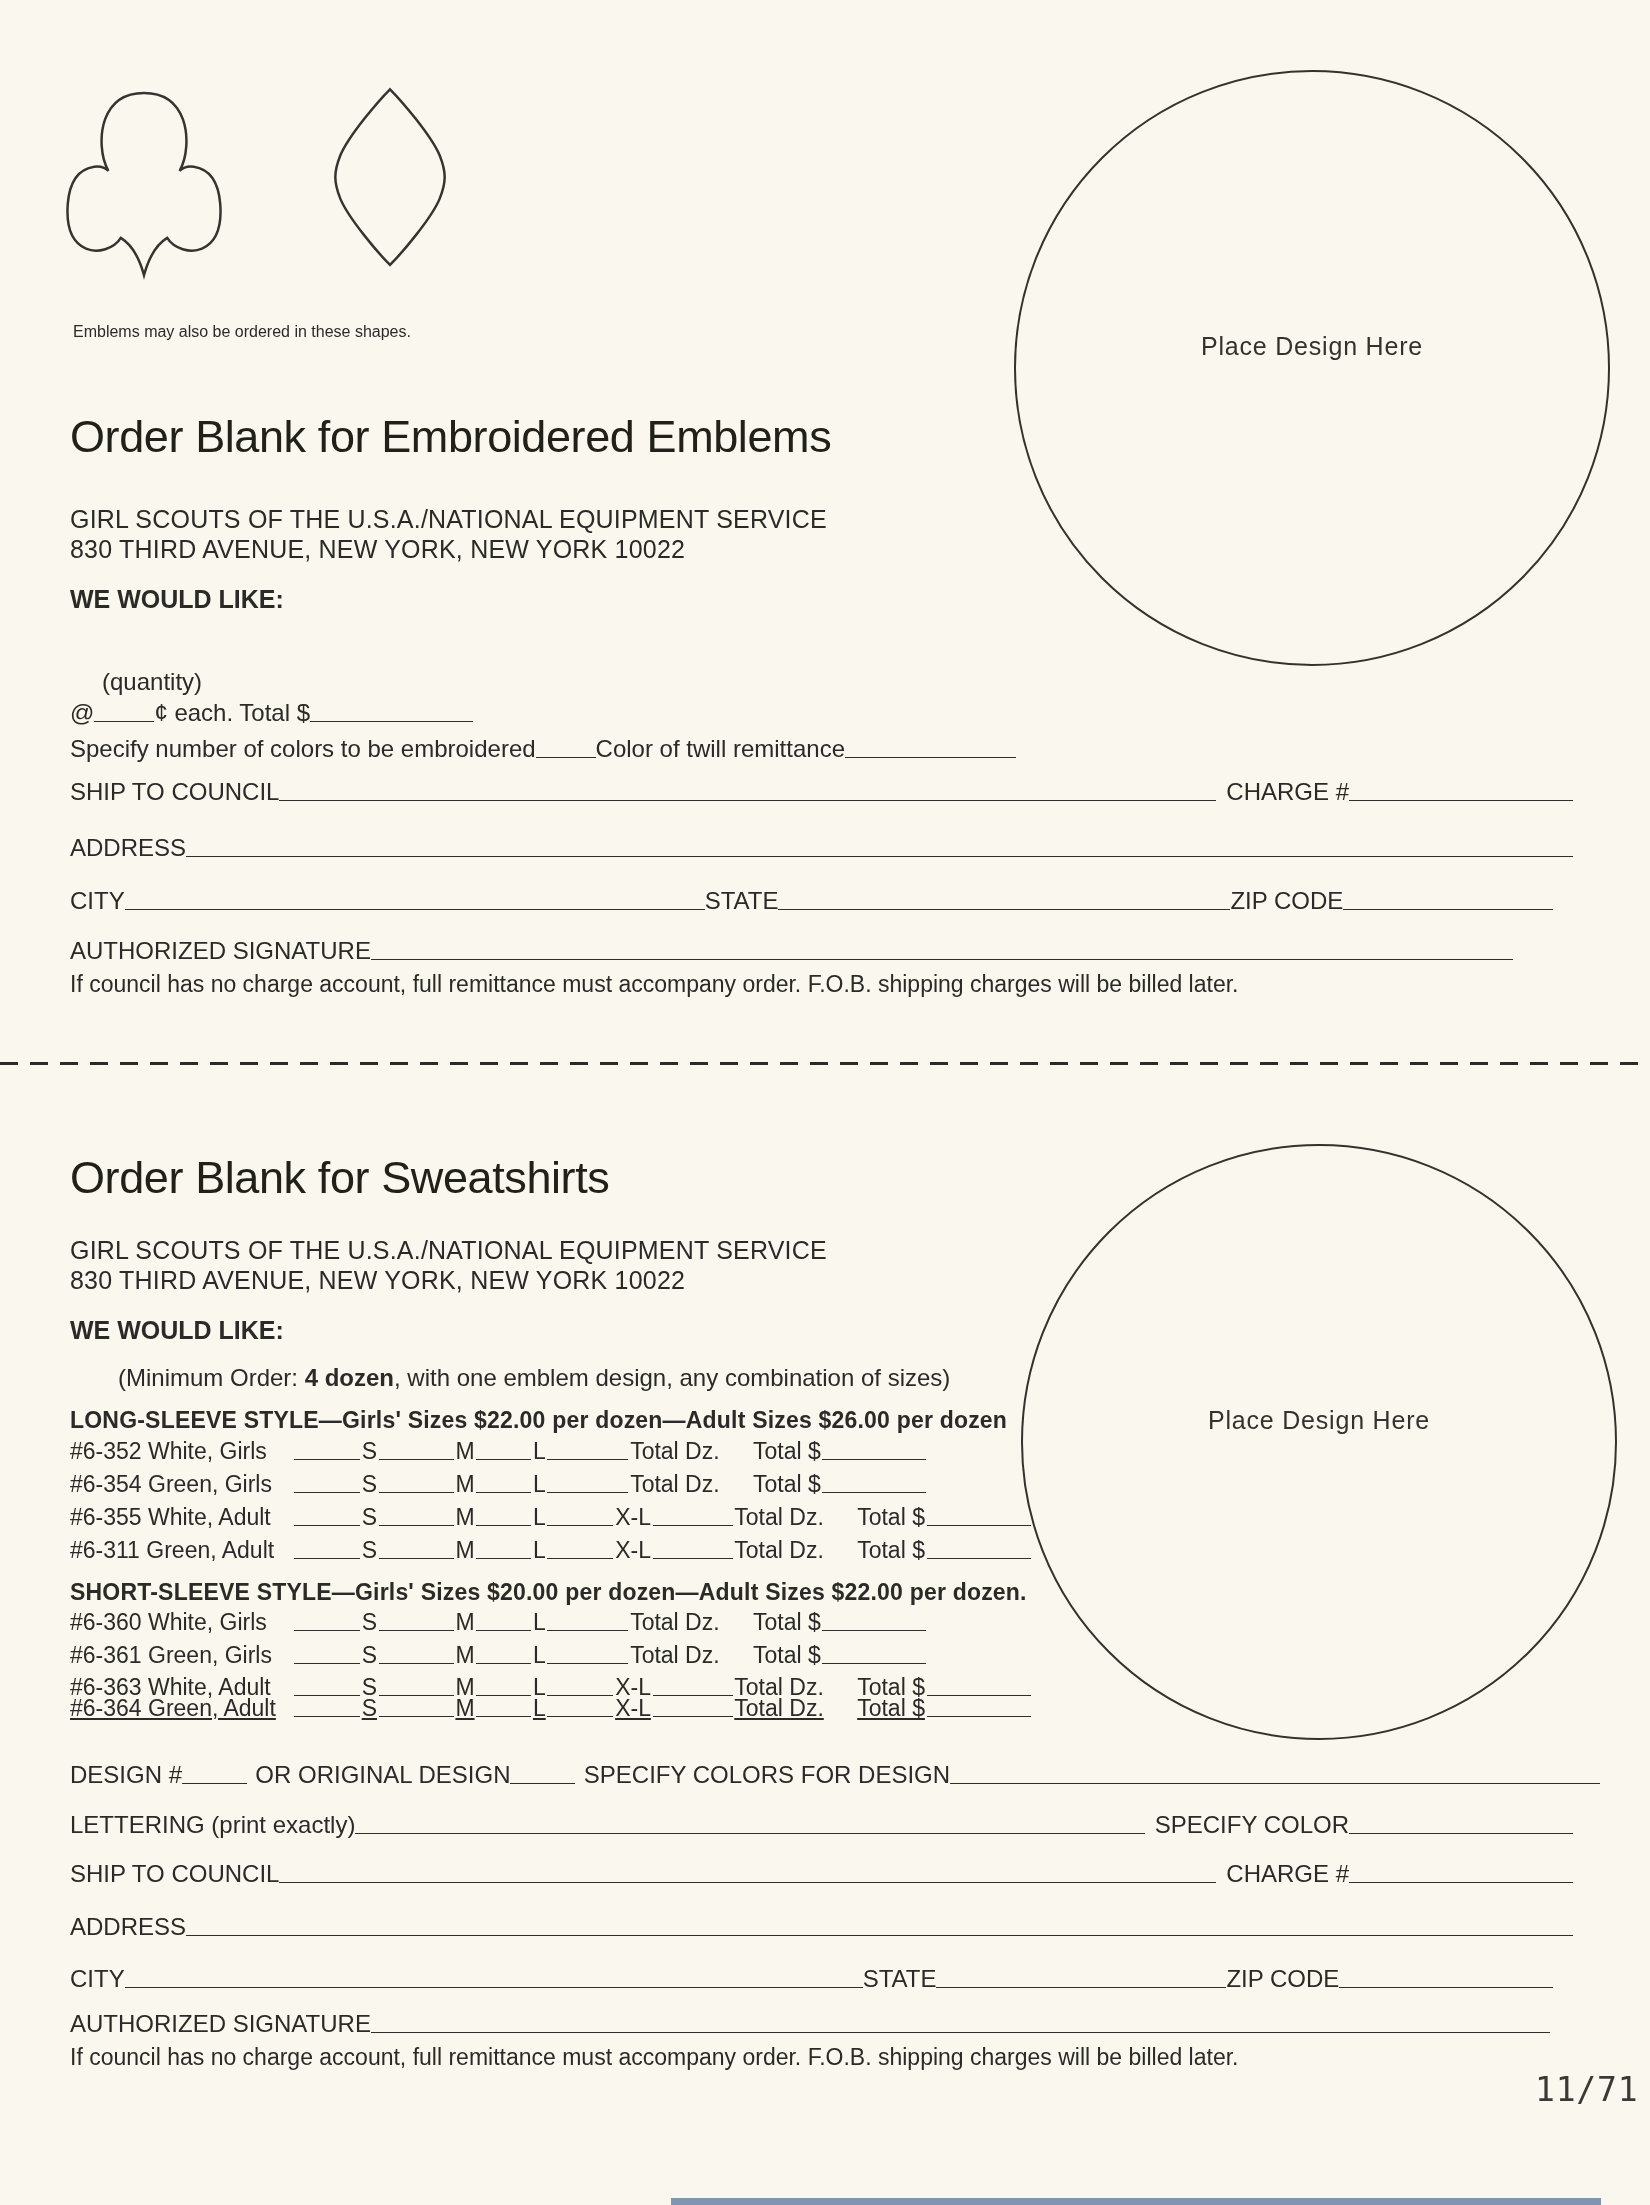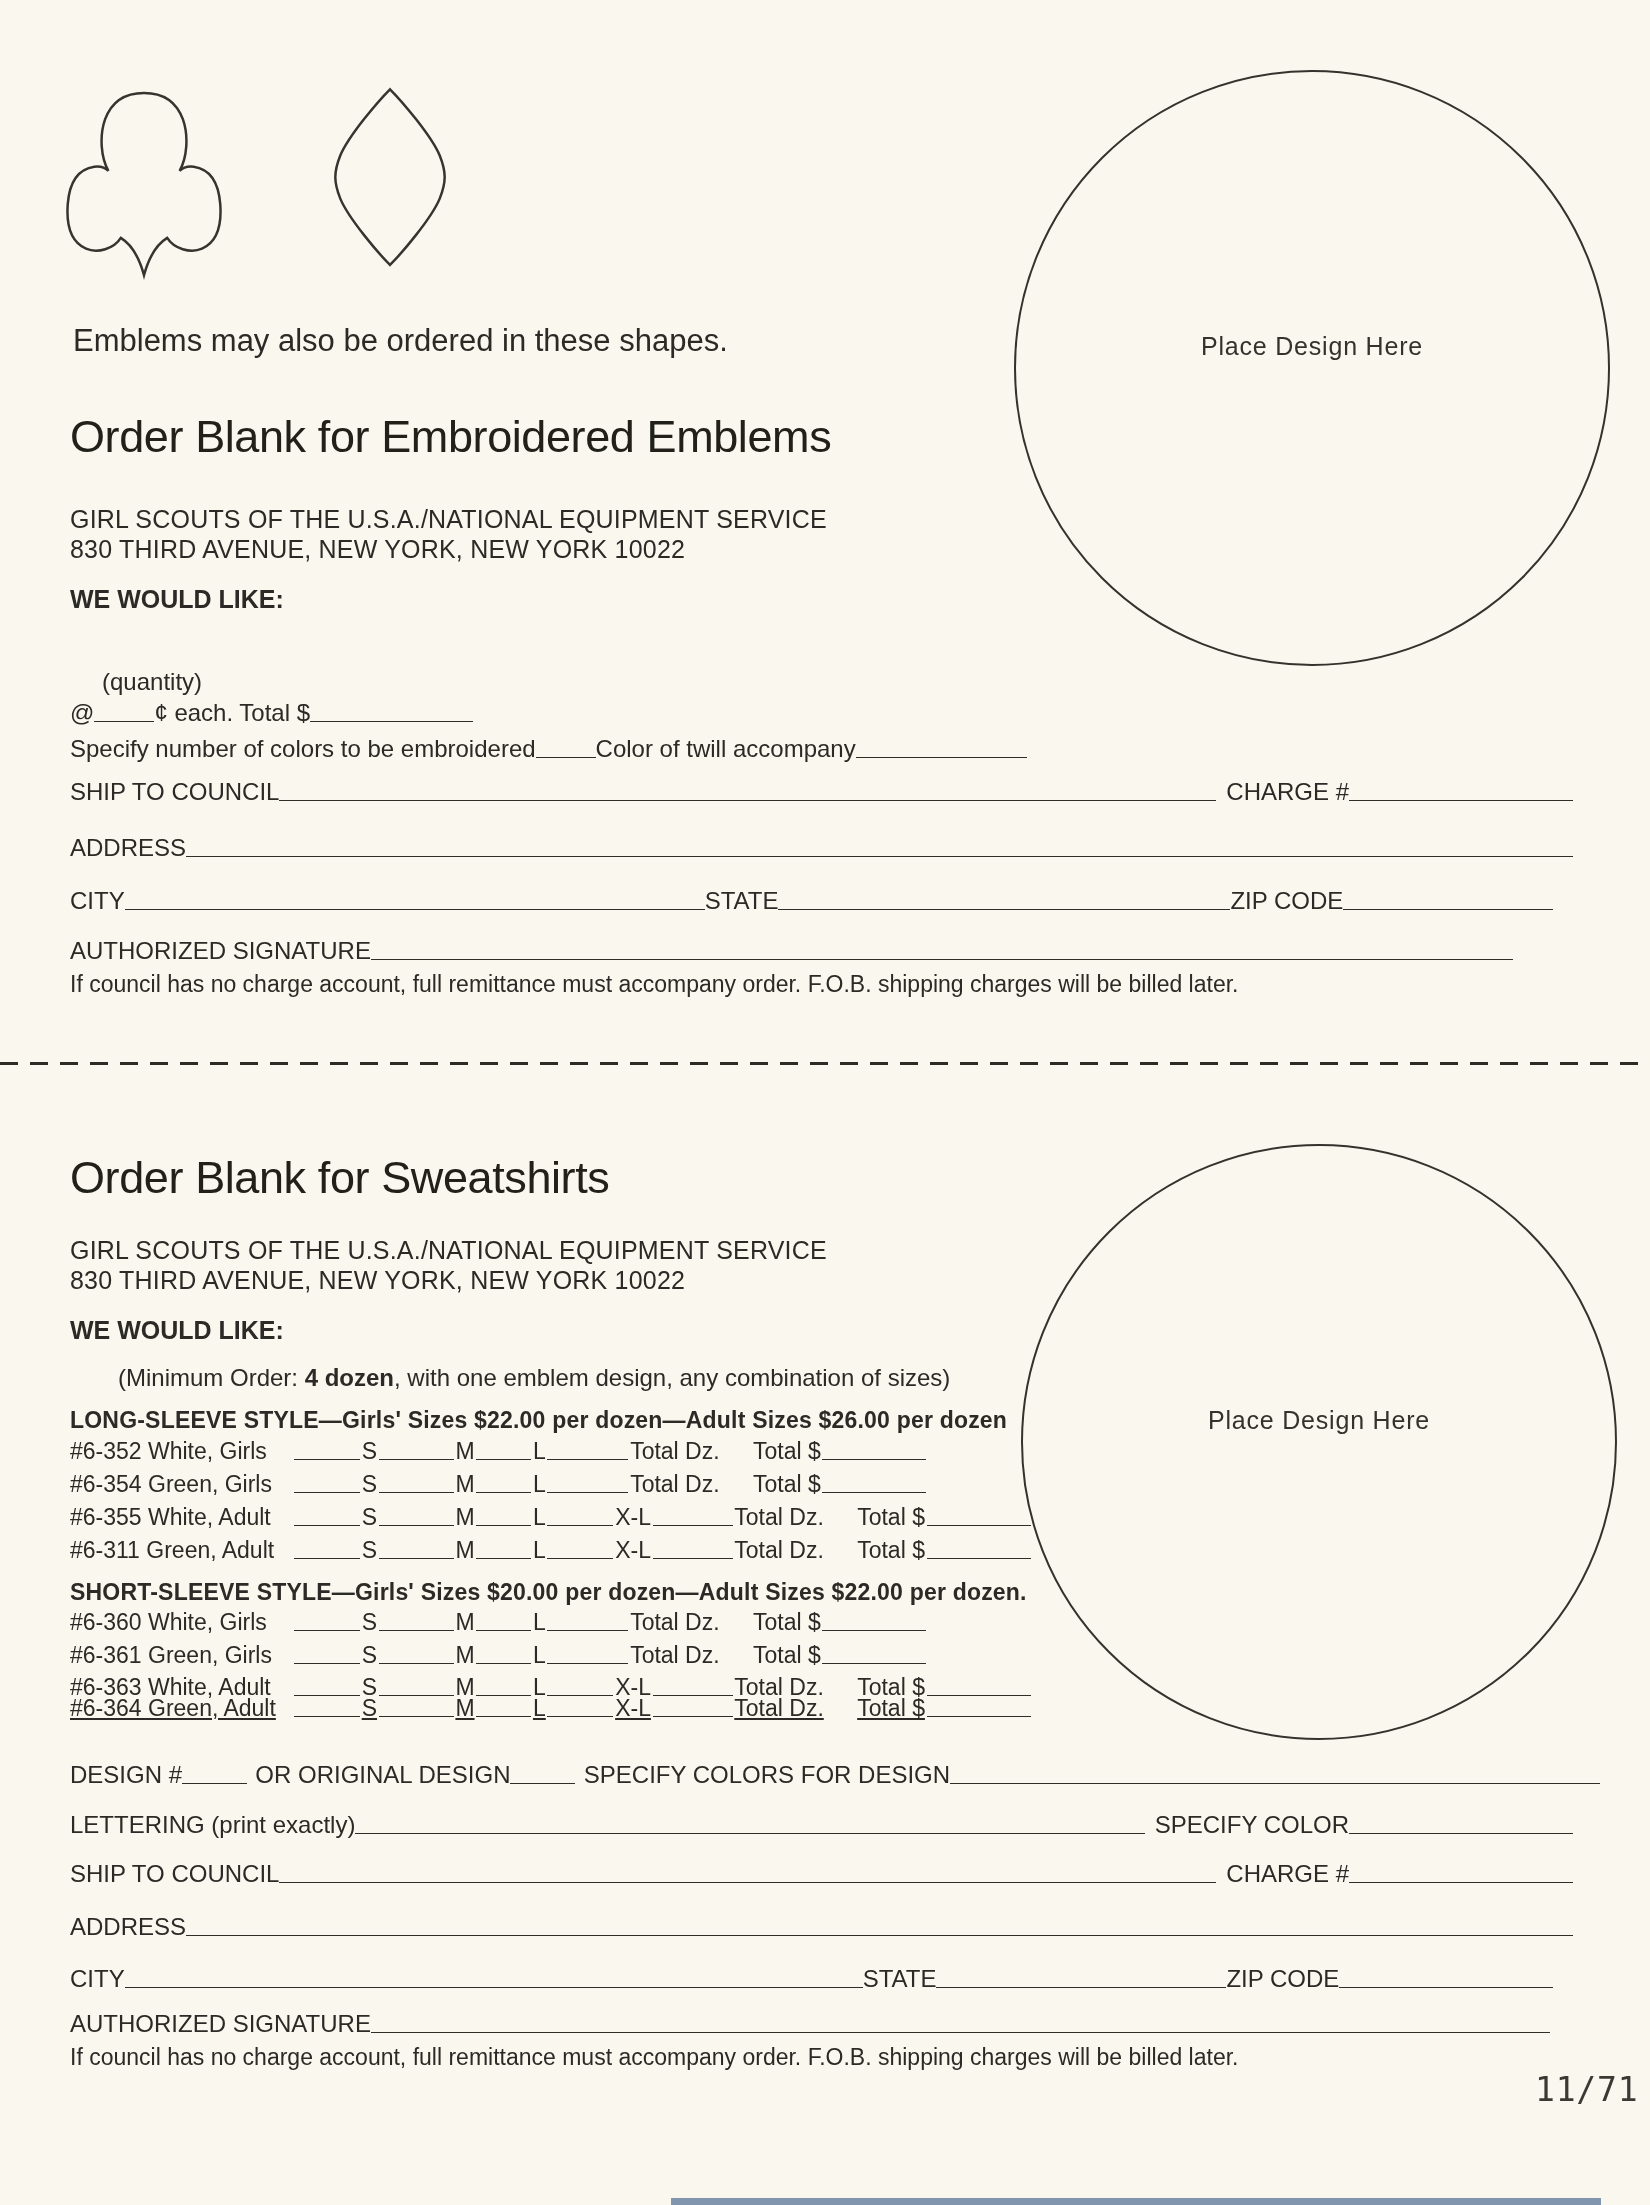--- a/index.html
+++ b/index.html
@@ -68,21 +68,21 @@
   </svg>
   <svg class="shape-svg" style="left:317px; top:76px;" width="146" height="203" viewBox="0 0 176 245">
     <path d="M 88 16
              C 102 30, 138 72, 148 96
              C 156 116, 156 128, 148 148
              C 138 172, 102 214, 88 228
              C 74 214, 38 172, 28 148
              C 20 128, 20 116, 28 96
              C 38 72, 74 30, 88 16 Z" fill="none" stroke="#35342e" stroke-width="3"></path>
   </svg>
-  <div class="t" style="left:73px; top:323px; font-size:31px;">Emblems may also be ordered in these shapes.</div>
+  <div class="t" style="left:73px; top:323px; font-size:16px;">Emblems may also be ordered in these shapes.</div>
 
   <div class="circle" style="left:1014px; top:70px;">
     <span class="ph">Place Design Here</span>
   </div>
 
   <div class="t title" style="left:70px; top:411px;">Order Blank for Embroidered Emblems</div>
 
   <div class="t org" style="left:70px; top:504px;">GIRL SCOUTS OF THE U.S.A./NATIONAL EQUIPMENT SERVICE</div>
   <div class="t org" style="left:70px; top:534px;">830 THIRD AVENUE, NEW YORK, NEW YORK 10022</div>
 
@@ -93,21 +93,21 @@
   <div class="flexline" style="left:70px; top:700px;">
     <span>@</span>
     <span class="ul w72"></span>
     <span>¢ each. Total $</span>
     <span class="ul w197"></span>
   </div>
 
   <div class="flexline" style="left:70px; top:736px;">
     <span>Specify number of colors to be embroidered</span>
     <span class="ul w72"></span>
-    <span>Color of twill accompany</span>
+    <span>Color of twill remittance</span>
     <span class="ul w206"></span>
   </div>
 
   <div class="flexline" style="left:70px; right:78px; top:779px;">
     <span>SHIP TO COUNCIL</span>
     <span class="ul grow"></span>
     <span style="margin-left:10px;">CHARGE #</span>
     <span class="ul w270"></span>
   </div>
 

